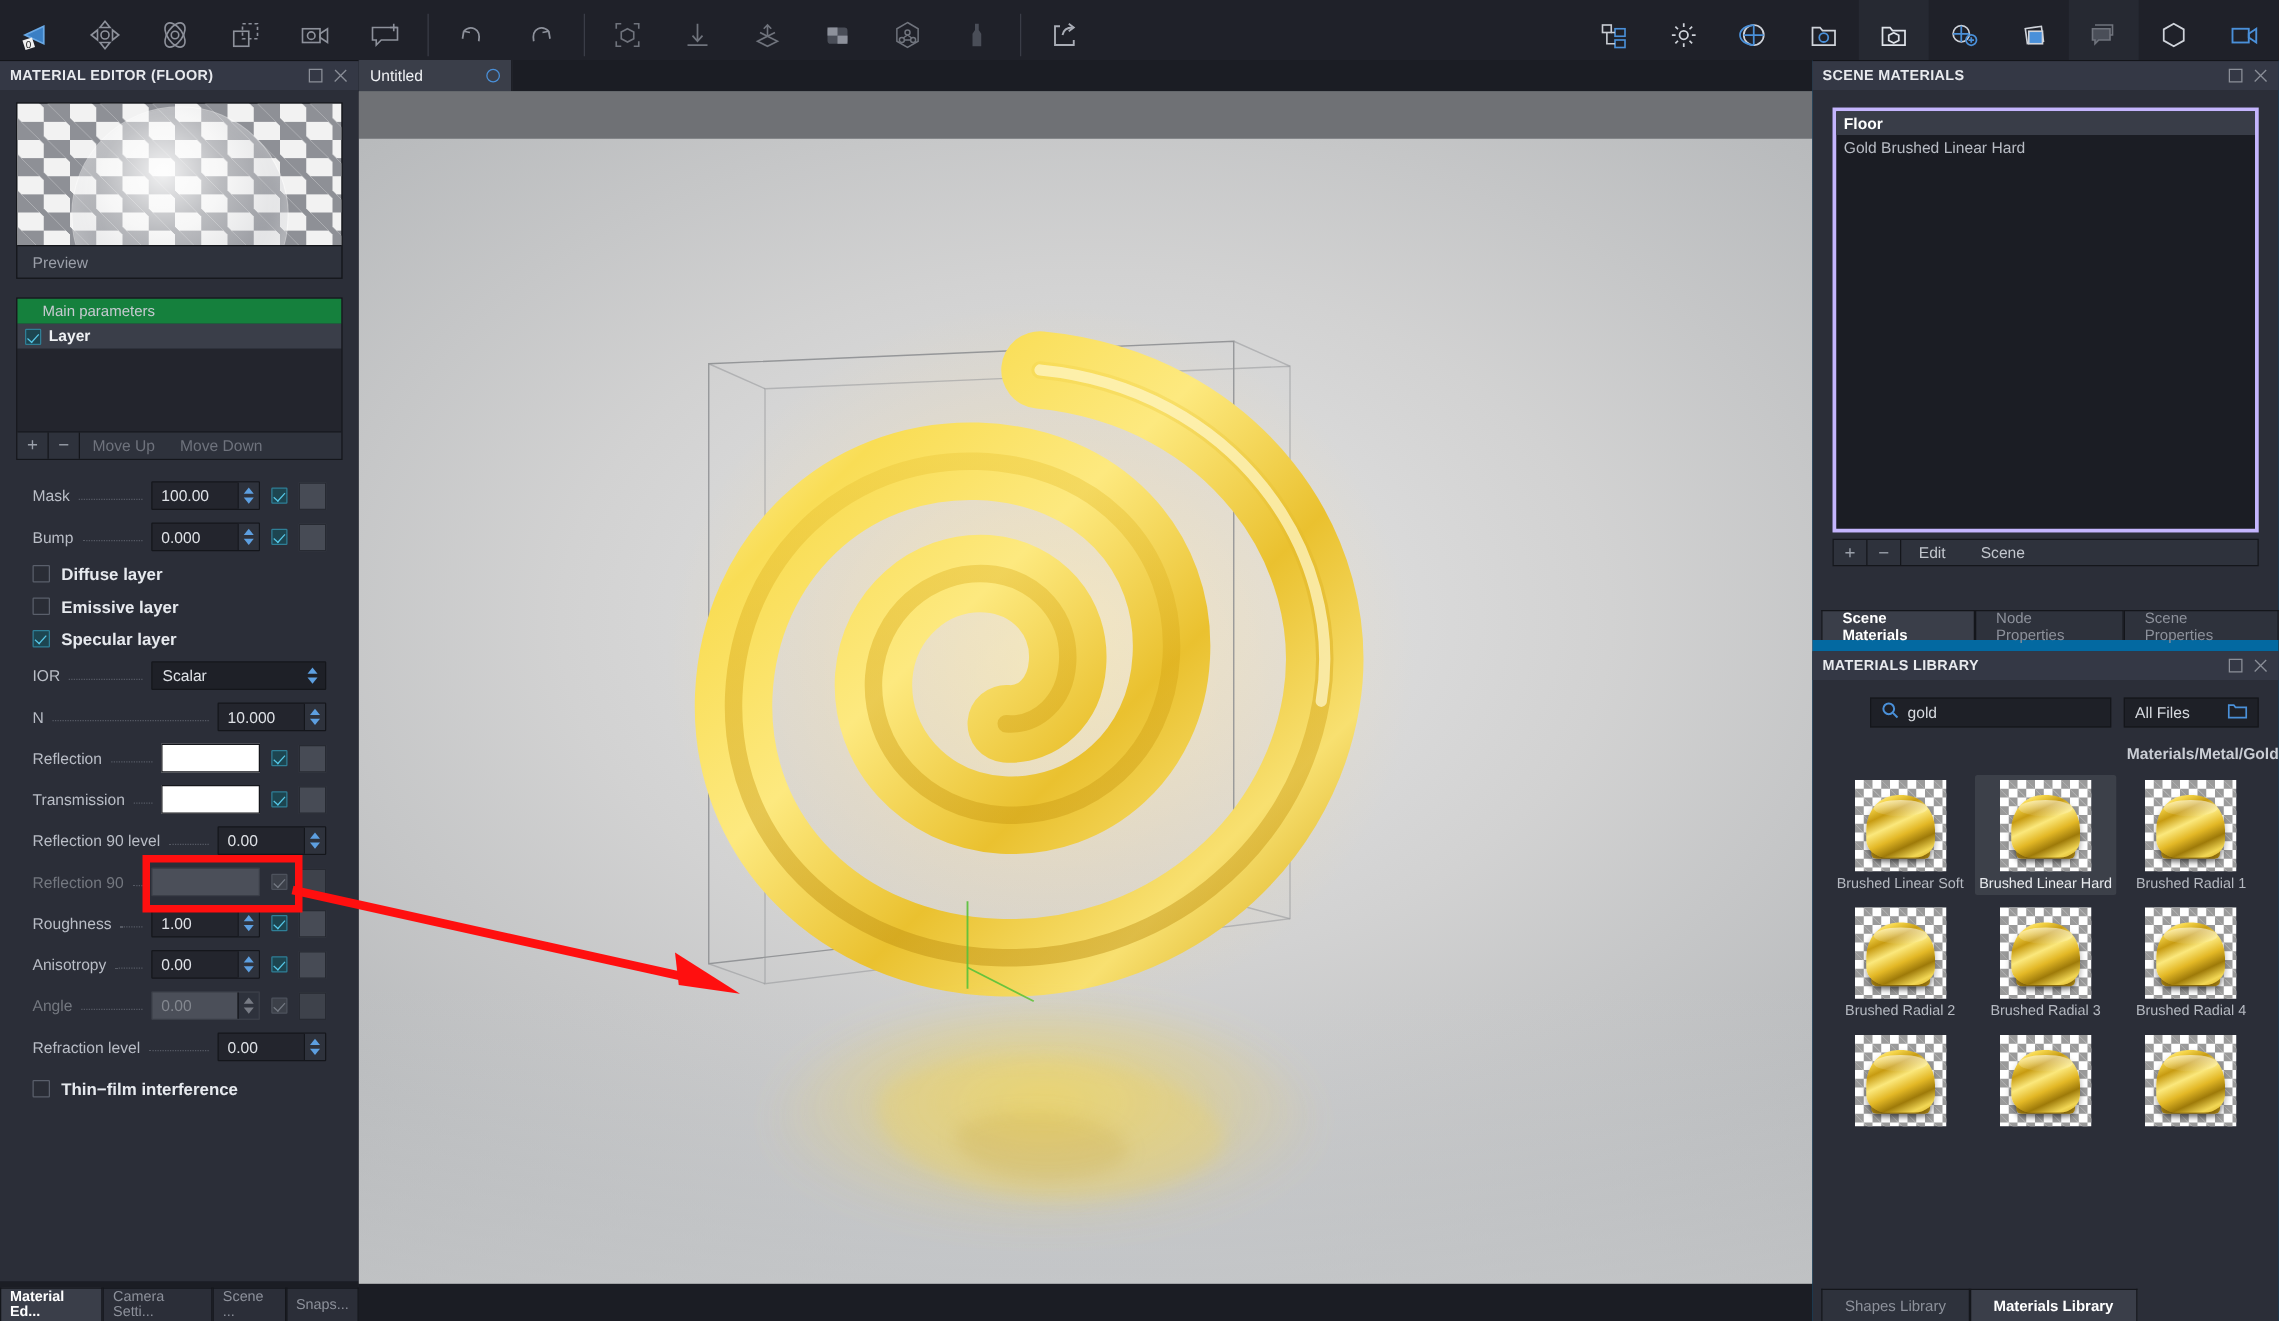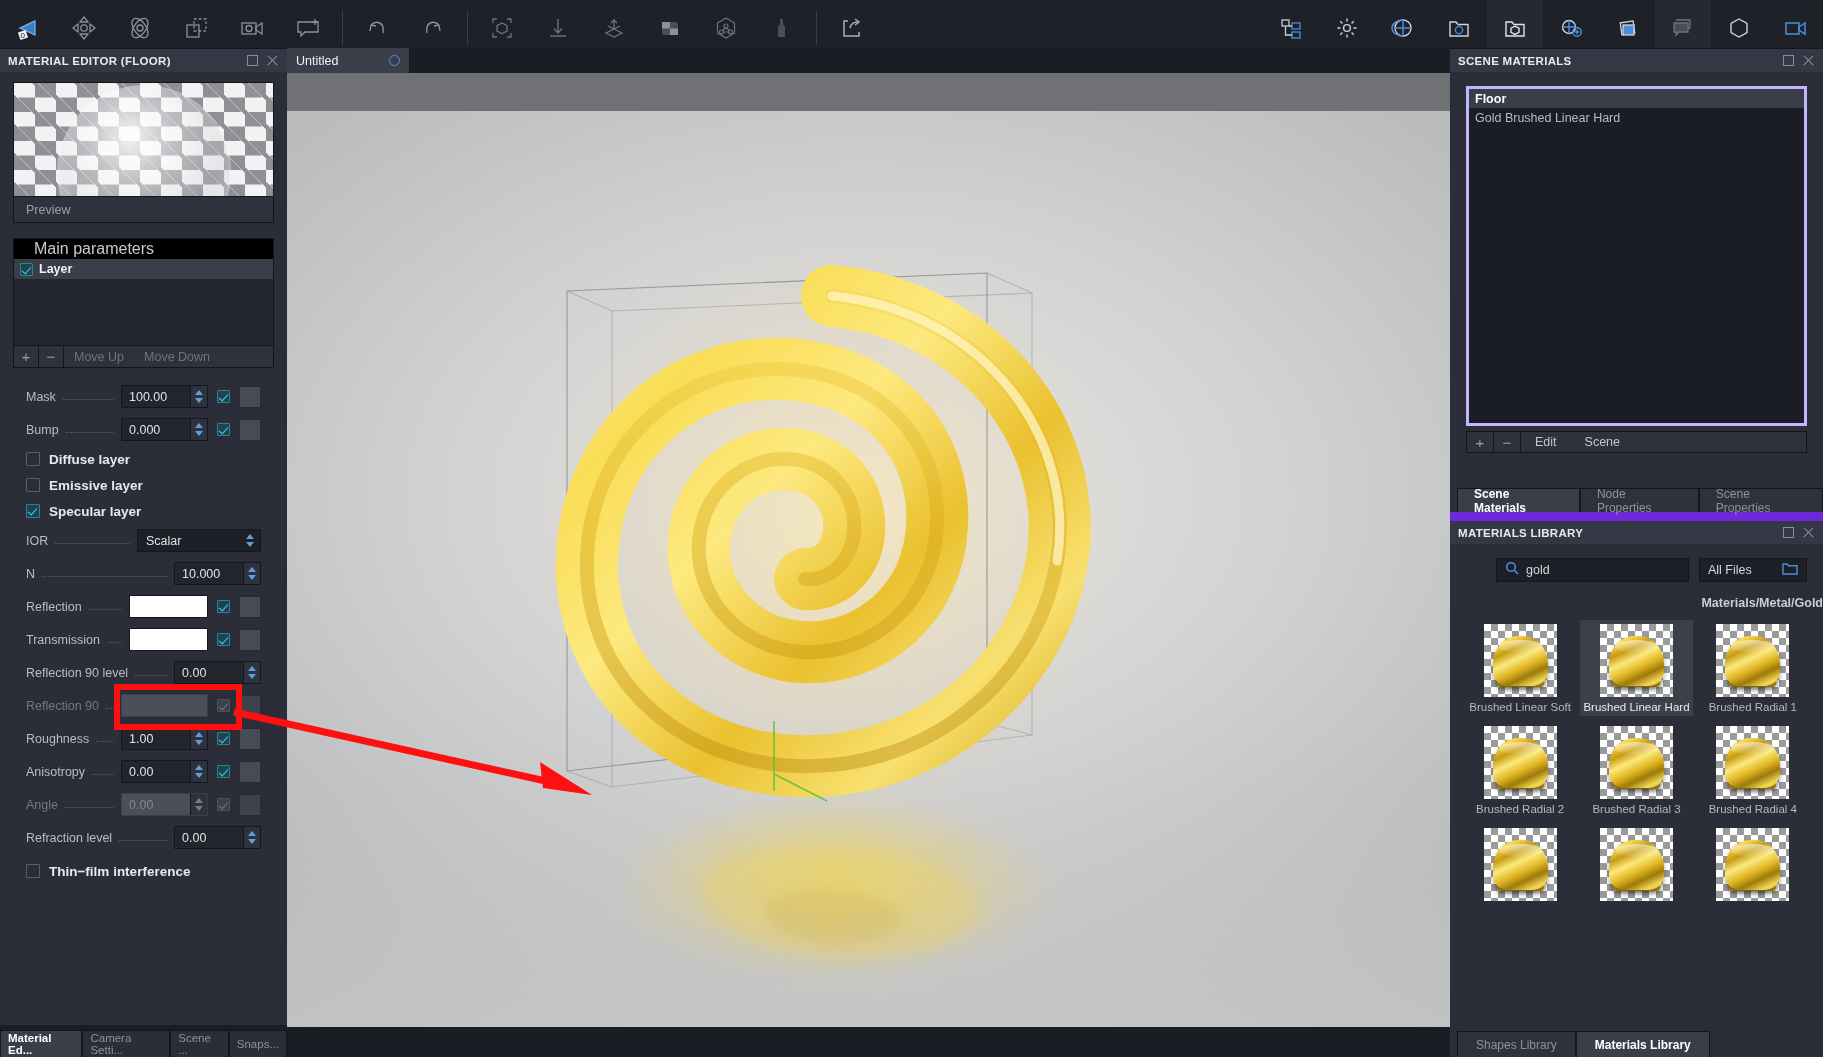--- a/index.html
+++ b/index.html
@@ -81,21 +81,21 @@
     font-size: 12.5px; color: #9a9ea8; background: #2e323c;
     border-top: 1px solid #14161b;
   }
 
   
   .layers-box {
     margin-top: 15px; border: 1px solid #14161b; background: #23252d;
   }
   .layers-head {
     height: 20px; display: flex; align-items: center; padding-left: 20px;
-    font-size: 16px; color: #c7cad1; background: #000000;
+    font-size: 12px; color: #c7cad1; background: #15803d;
   }
   .layers-row {
     height: 20px; display: flex; align-items: center; padding-left: 6px;
     background: #3a3e49; gap: 6px;
   }
   .layers-row .lr-label { font-size: 12.5px; color: #eef0f3; font-weight: bold; }
   .layers-empty { height: 66px; background: #23252d; }
   .layers-foot {
     height: 22px; display: flex; align-items: stretch;
     background: #2e323c; border-top: 1px solid #14161b;
@@ -165,21 +165,21 @@
     border: 1px solid #14161b; cursor: pointer;
   }
   .pcheck { margin-left: 9px; }
   .ptex {
     width: 22px; height: 22px; margin-left: 9px;
     background: #474b55; border: 1px solid #272a32; cursor: pointer;
   }
   .ptex.dis { background: #3e424b; }
 
   .combo {
-    width: 124px; height: 23px; background: #1e2027;
+    width: 140px; height: 23px; background: #1e2027;
     border: 1px solid #14161b; display: flex; align-items: center;
     padding-left: 8px; font-size: 12.5px; color: #dfe2e7; cursor: pointer;
     position: relative; border-radius: 1px;
   }
   .combo .carrows {
     position: absolute; right: 2px; top: 0; bottom: 0; width: 16px;
     display: flex; flex-direction: column; justify-content: center;
     align-items: center; gap: 3px;
   }
 
@@ -232,21 +232,21 @@
   }
   .vp-top-strip {
     position: absolute; left: 0; top: 0; right: 0; height: 38px;
     background: #6f7175;
   }
   .vp-svg { position: absolute; left: 0; top: 0; width: 100%; height: 100%; }
 
   
   .right-col {
     position: absolute; left: 1450px; top: 48px; width: 373px; height: 1009px;
-    background: #6d28d9;
+    background: #0369a1;
   }
   .sm-panel {
     position: absolute; left: 0; top: 0; width: 373px; height: 464px;
     background: #2b2e38; border-top: 1px solid #13151a;
   }
   .sm-list {
     margin: 14px 16px 0 16px; height: 340px;
     background: #1b1d24; border: 3px solid #c4b5fd;
   }
   .sm-item {

